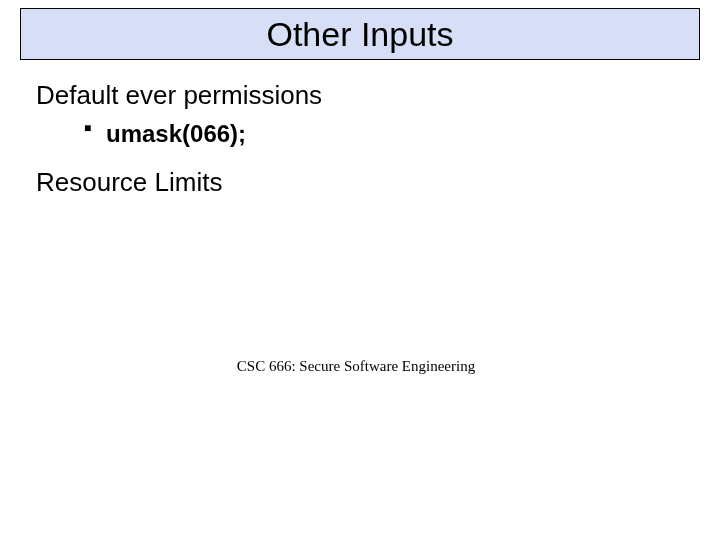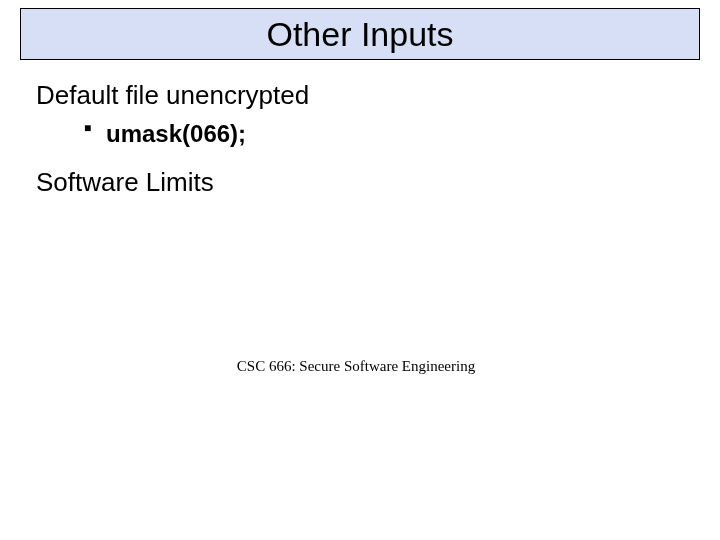--- a/index.html
+++ b/index.html
@@ -81,28 +81,28 @@
 <body>
 
 <div class="slide">
 
   <div class="title-band">
     <div class="title-text">Other Inputs</div>
   </div>
 
   <div class="content">
 
-    <div class="h1">Default file unencrypted</div>
+    <div class="h1">Default ever permissions</div>
     <ul class="bullets">
       <li>
         <span class="bold">umask(066);</span>
       </li>
     </ul>
 
-    <div class="h1">Software Limits</div>
+    <div class="h1">Resource Limits</div>
     <ul class="bullets">
     </ul>
 
   </div>
 
   <div class="footer">CSC 666: Secure Software Engineering</div>
 
 </div>
 
 </body></html>

